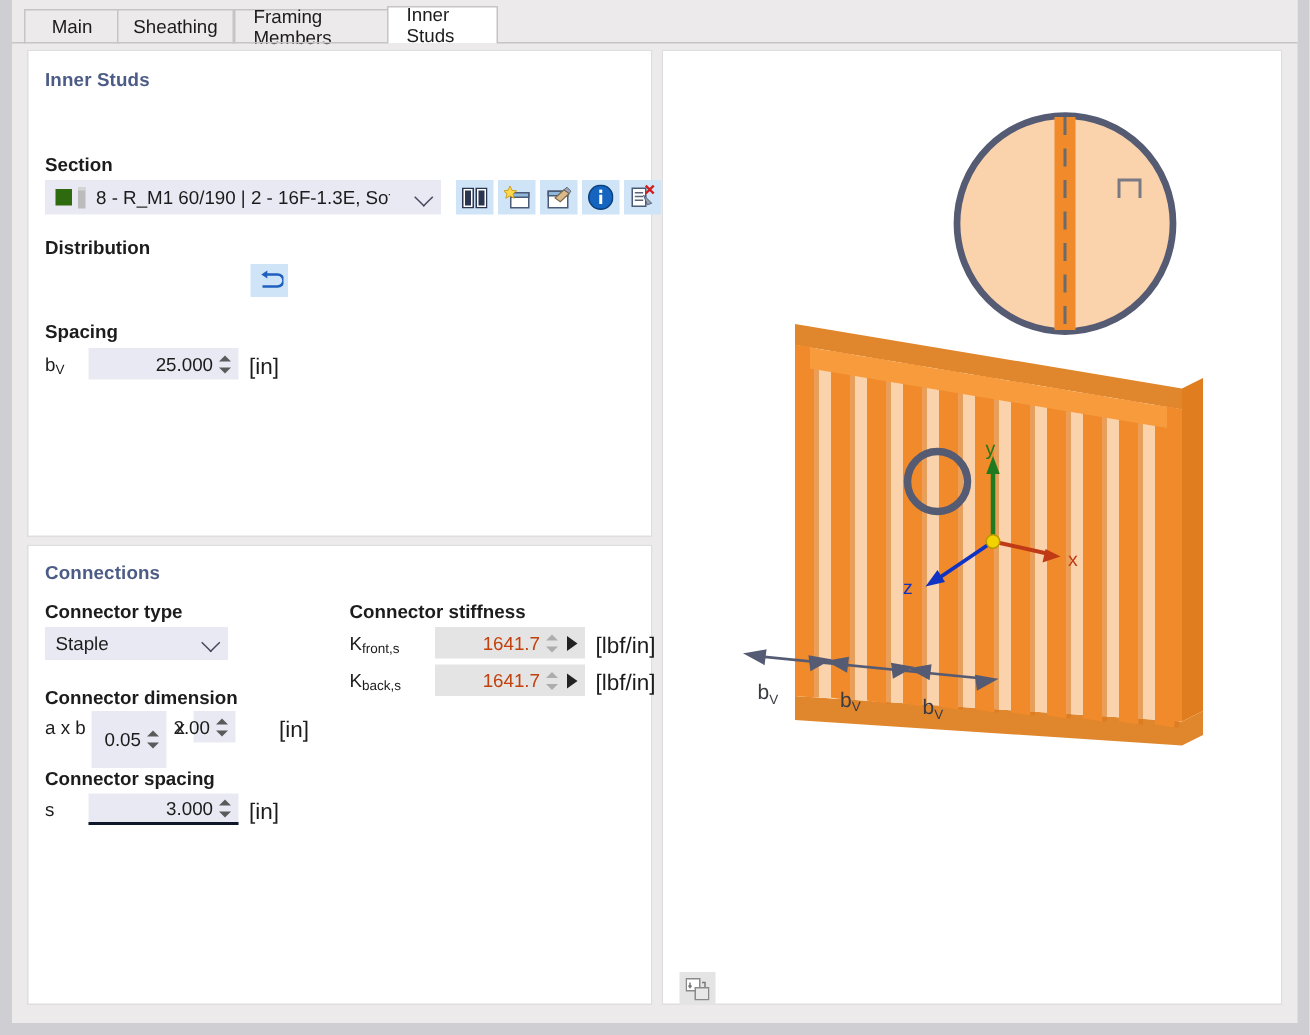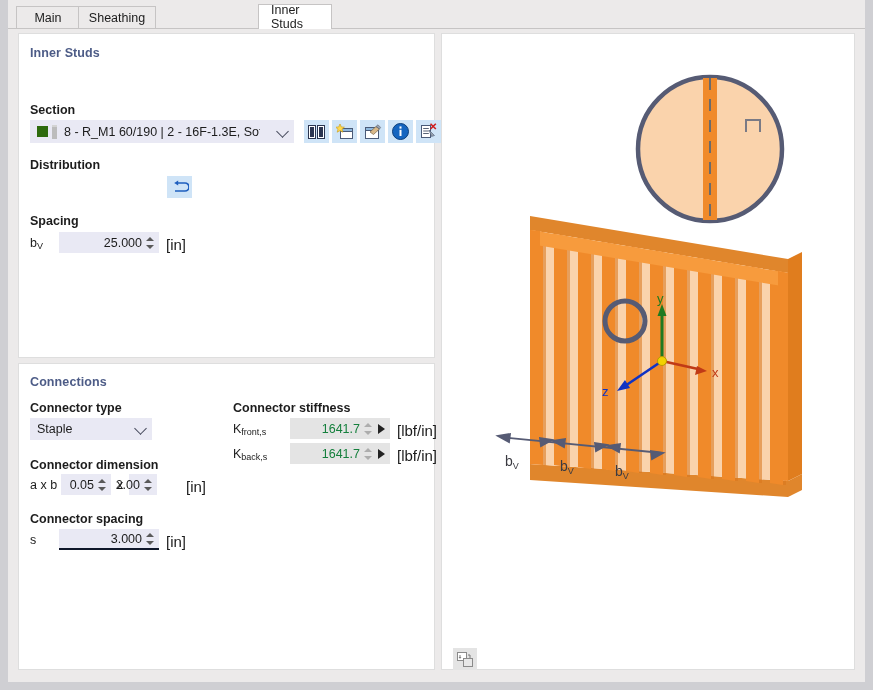--- a/index.html
+++ b/index.html
@@ -103,21 +103,21 @@
   .numfield{
     position:absolute;
     background:#e9e9f4;
     box-sizing:border-box;
     font-size:12.5px;
     color:#1c1c1c;
     display:flex;align-items:center;justify-content:flex-end;
     padding-right:17px;
     cursor:text;
   }
-  .numfield.grey{background:#e4e4e4;color:#15803d;padding-right:30px;}
+  .numfield.grey{background:#e4e4e4;color:#c2410c;padding-right:30px;}
   .numfield.focus{border-bottom:2px solid #0f172a;}
   .spin{
     position:absolute;right:5px;top:50%;margin-top:-7px;
     width:9px;height:14px;
   }
   .numfield.grey .spin{right:18px;}
   .spin:before,.spin:after{
     content:"";position:absolute;left:1px;
     border-left:4px solid transparent;border-right:4px solid transparent;
   }
@@ -159,20 +159,23 @@
 
 <div class="window">
 
   <div class="tabbar">
     <div class="tab" style="left:8px;width:64px;">
         <span>Main</span>
       </div>
     <div class="tab" style="left:70px;width:78px;">
         <span>Sheathing</span>
       </div>
+    <div class="tab" style="left:148px;width:111px;">
+        <span>Framing Members</span>
+      </div>
     <div class="tab active" style="left:250px;width:74px;">
         <span>Inner Studs</span>
       </div>
   </div>
 
   <div class="panel" id="panel-inner-studs">
 
     <div class="grouptitle" style="left:11px;top:12px;">Inner Studs</div>
 
     <div class="lbl b" style="left:11px;top:69px;">Section</div>
@@ -262,21 +265,21 @@
     <div class="grouptitle" style="left:11px;top:11px;">Connections</div>
 
     <div class="lbl b" style="left:11px;top:37px;">Connector type</div>
     <div class="combo" style="left:11px;top:54px;width:122px;height:22px;">
       <span>Staple</span>
       <span class="chev"></span>
     </div>
 
     <div class="lbl b" style="left:11px;top:94px;">Connector dimension</div>
     <div class="lbl" style="left:11px;top:114px;">a x b</div>
-    <div class="numfield" style="left:42px;top:110px;width:50px;height:21px;">
+    <div class="numfield" style="left:42px;top:110px;width:50px;height:38px;">
       <span>0.05</span>
       <span class="spin"></span>
     </div>
     <div class="lbl" style="left:98px;top:114px;">x</div>
     <div class="numfield" style="left:110px;top:110px;width:28px;height:21px;">
       <span>2.00</span>
       <span class="spin"></span>
     </div>
     <div class="unit" style="left:167px;top:114px;">[in]</div>
 

